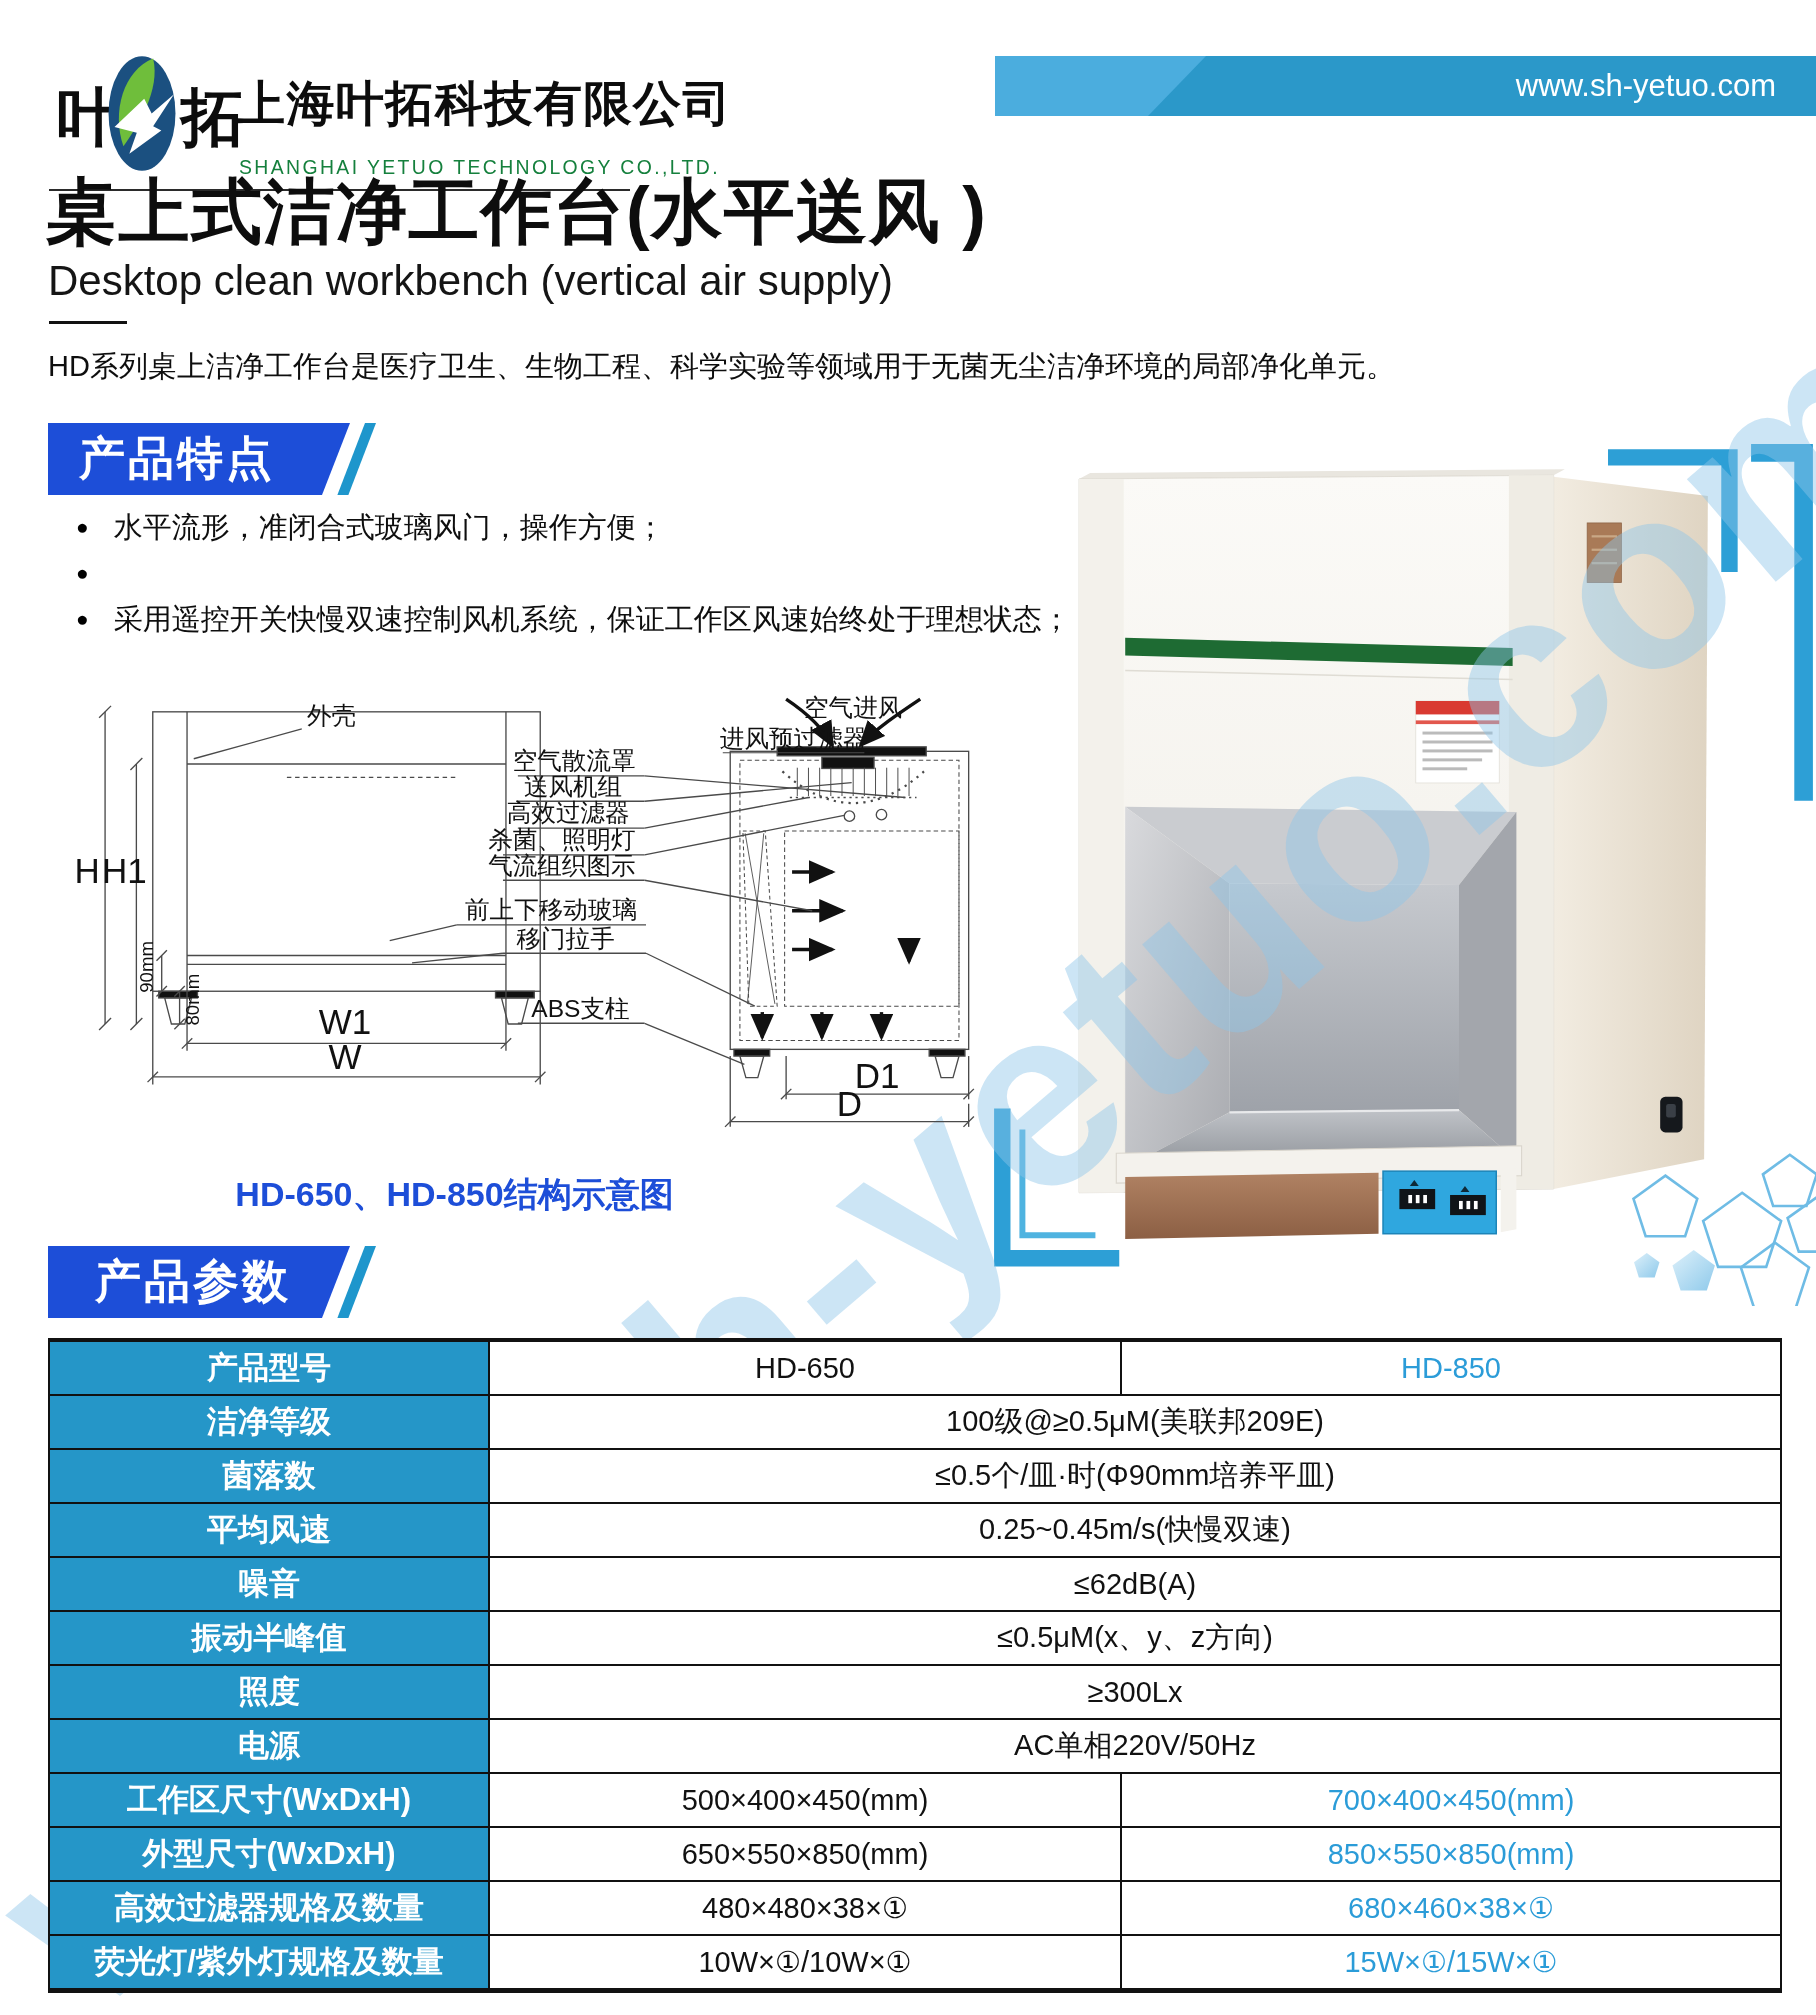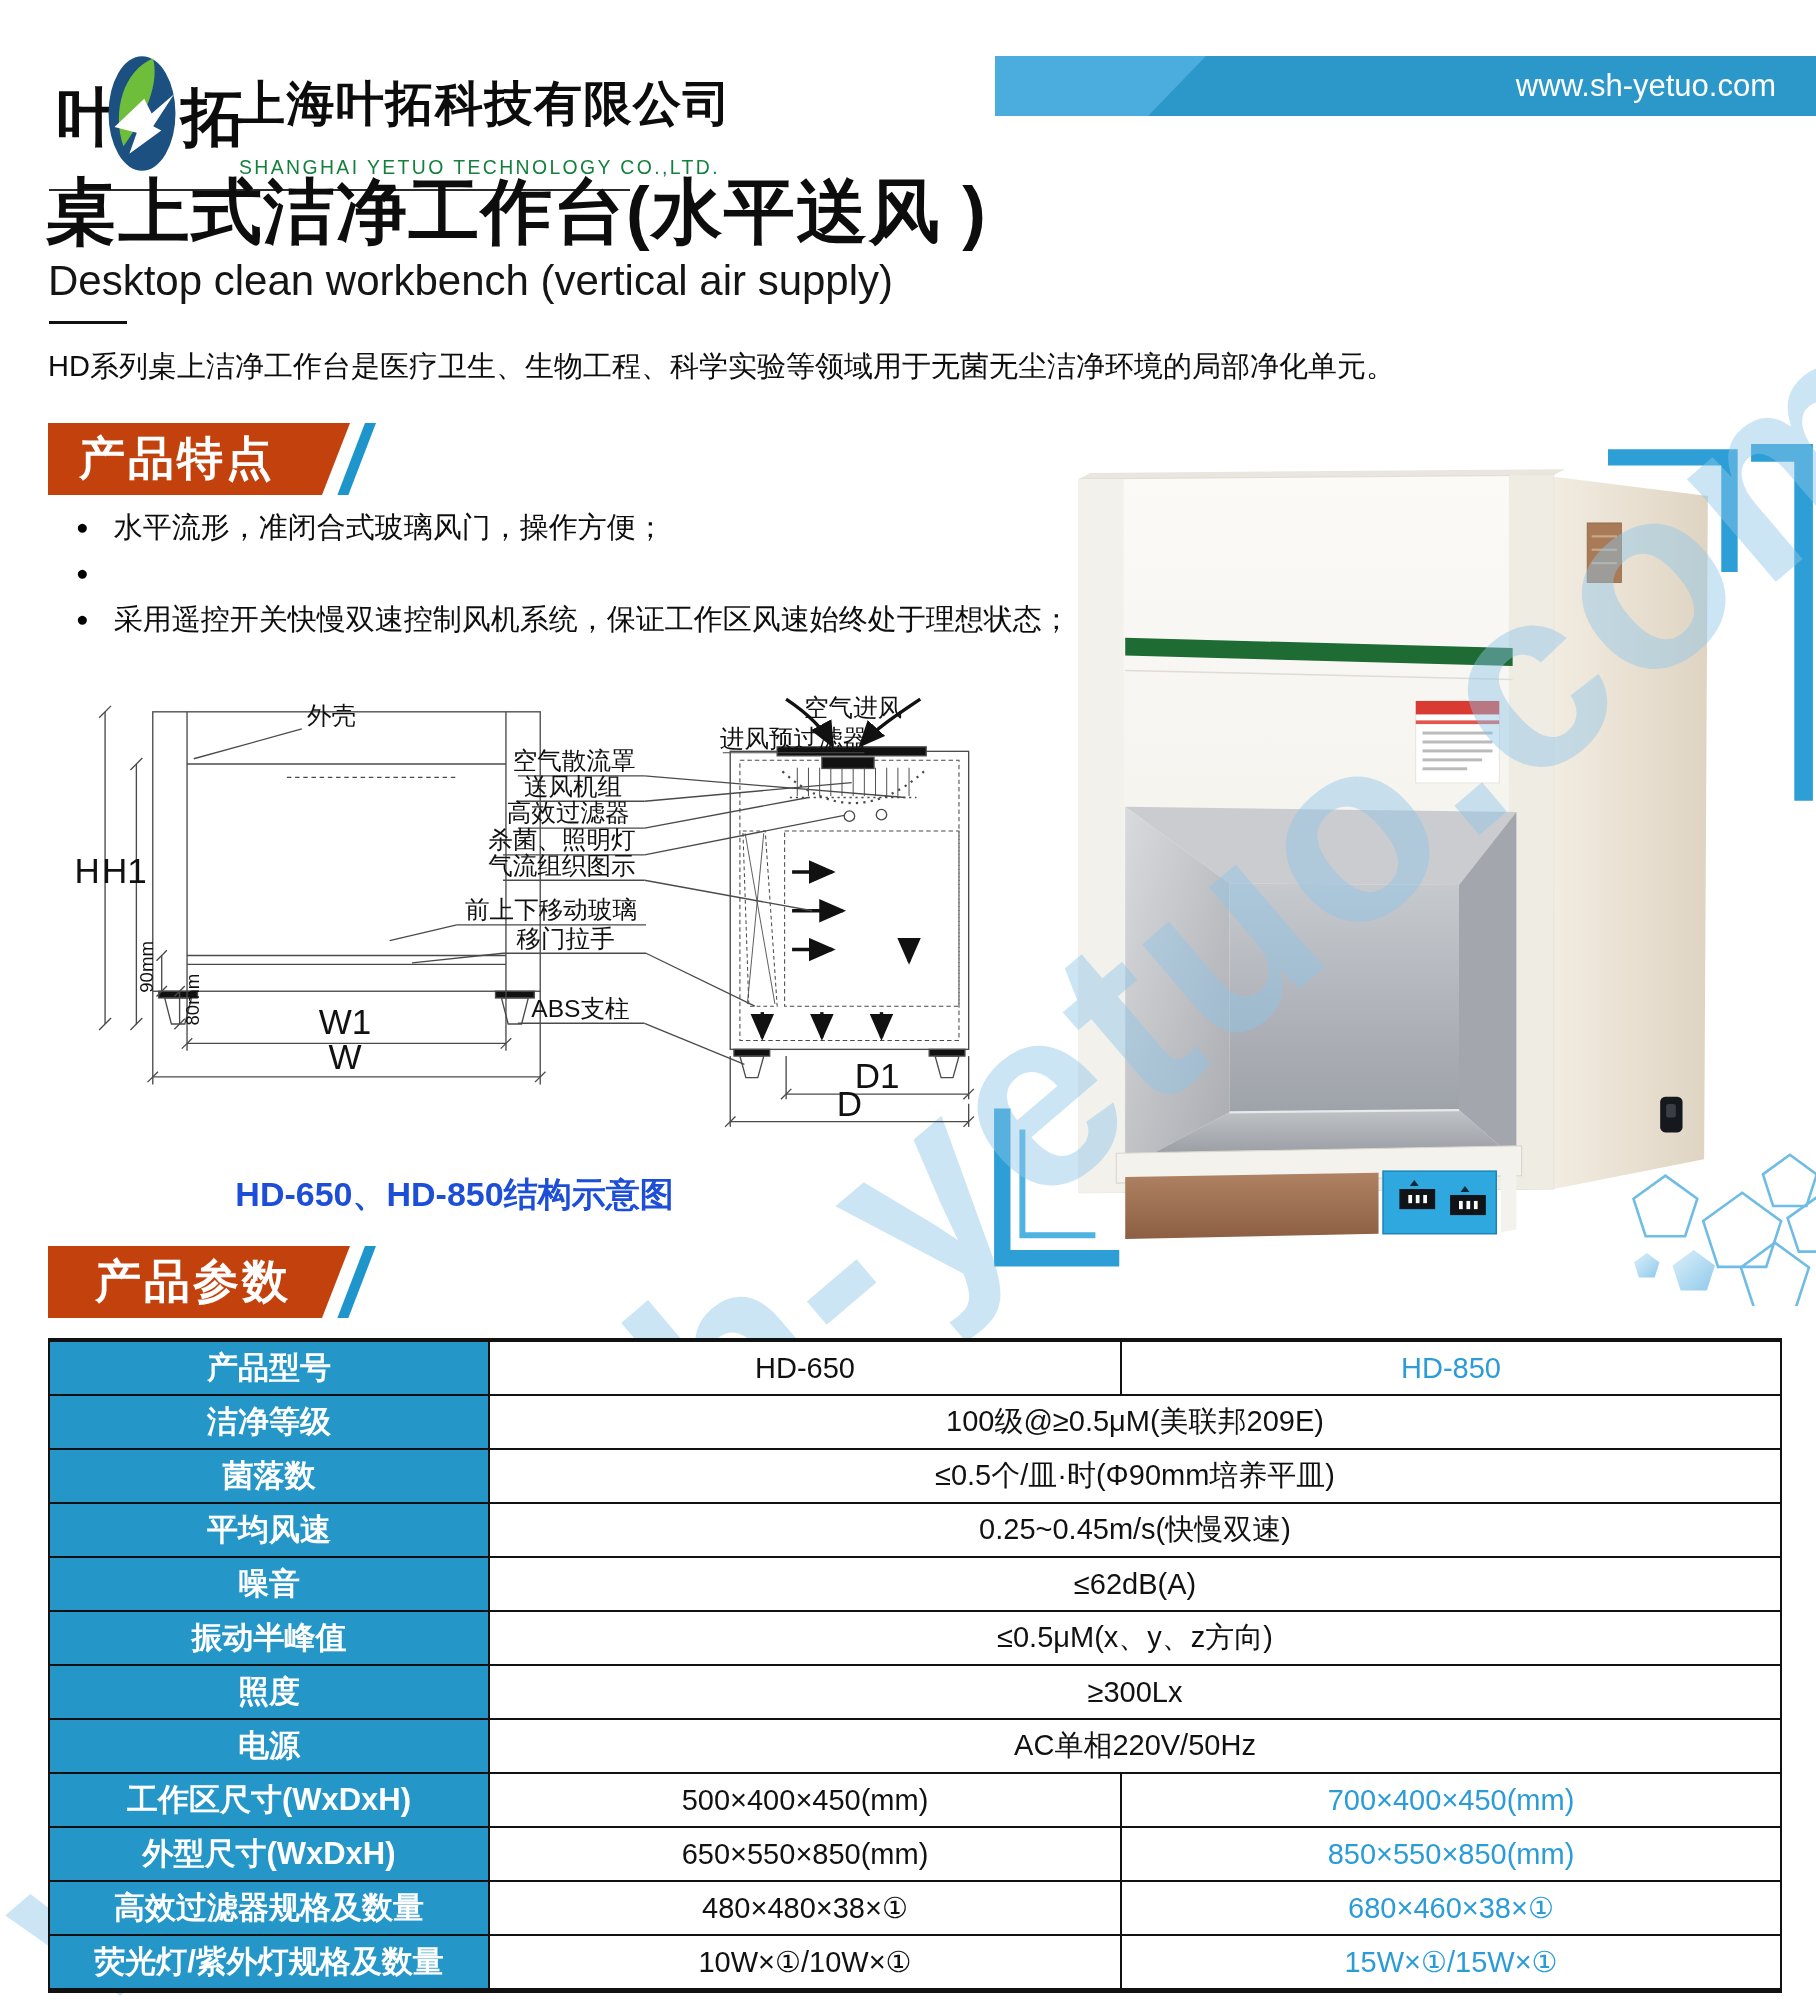--- a/index.html
+++ b/index.html
@@ -22,21 +22,21 @@
                  clip-path:polygon(0 0,211px 0,153px 100%,0 100%);}
   .web-text{position:absolute;right:41px;top:0;height:60px;line-height:60px;color:#fff;font-size:31px;}
 
   
   .title-cn{position:absolute;left:46px;top:165px;font-size:71px;font-weight:bold;color:#0d0d0d;letter-spacing:1.5px;z-index:3;}
   .title-en{position:absolute;left:48px;top:257px;font-size:42px;color:#151515;z-index:3;}
   .title-underline{position:absolute;left:49px;top:321px;width:78px;height:3px;background:#111;z-index:3;}
   .intro{position:absolute;left:48px;top:347px;font-size:29px;color:#0e0e0e;z-index:3;}
 
   
-  .badge{position:absolute;left:48px;width:302px;height:72px;background:#c2410c;z-index:3;
+  .badge{position:absolute;left:48px;width:302px;height:72px;background:#1d4ed8;z-index:3;
          clip-path:polygon(0 0,100% 0,calc(100% - 28px) 100%,0 100%);
          display:flex;align-items:center;padding-left:31px;box-sizing:border-box;}
   .badge span{color:#fff;font-size:46px;font-weight:bold;letter-spacing:3px;}
   .badge-stripe{position:absolute;left:365px;width:11.2px;height:72px;background:#1E96CC;
                 transform:skewX(-21deg);transform-origin:top;z-index:3;}
   .b1{top:423px;} .s1{top:423px;} .b2{top:1246px;padding-left:47px;} .s2{top:1246px;}
 
   
   .features{position:absolute;left:76px;top:504px;z-index:3;}
   .feat-item{height:46px;line-height:46px;font-size:29px;color:#0e0e0e;display:flex;align-items:center;}

